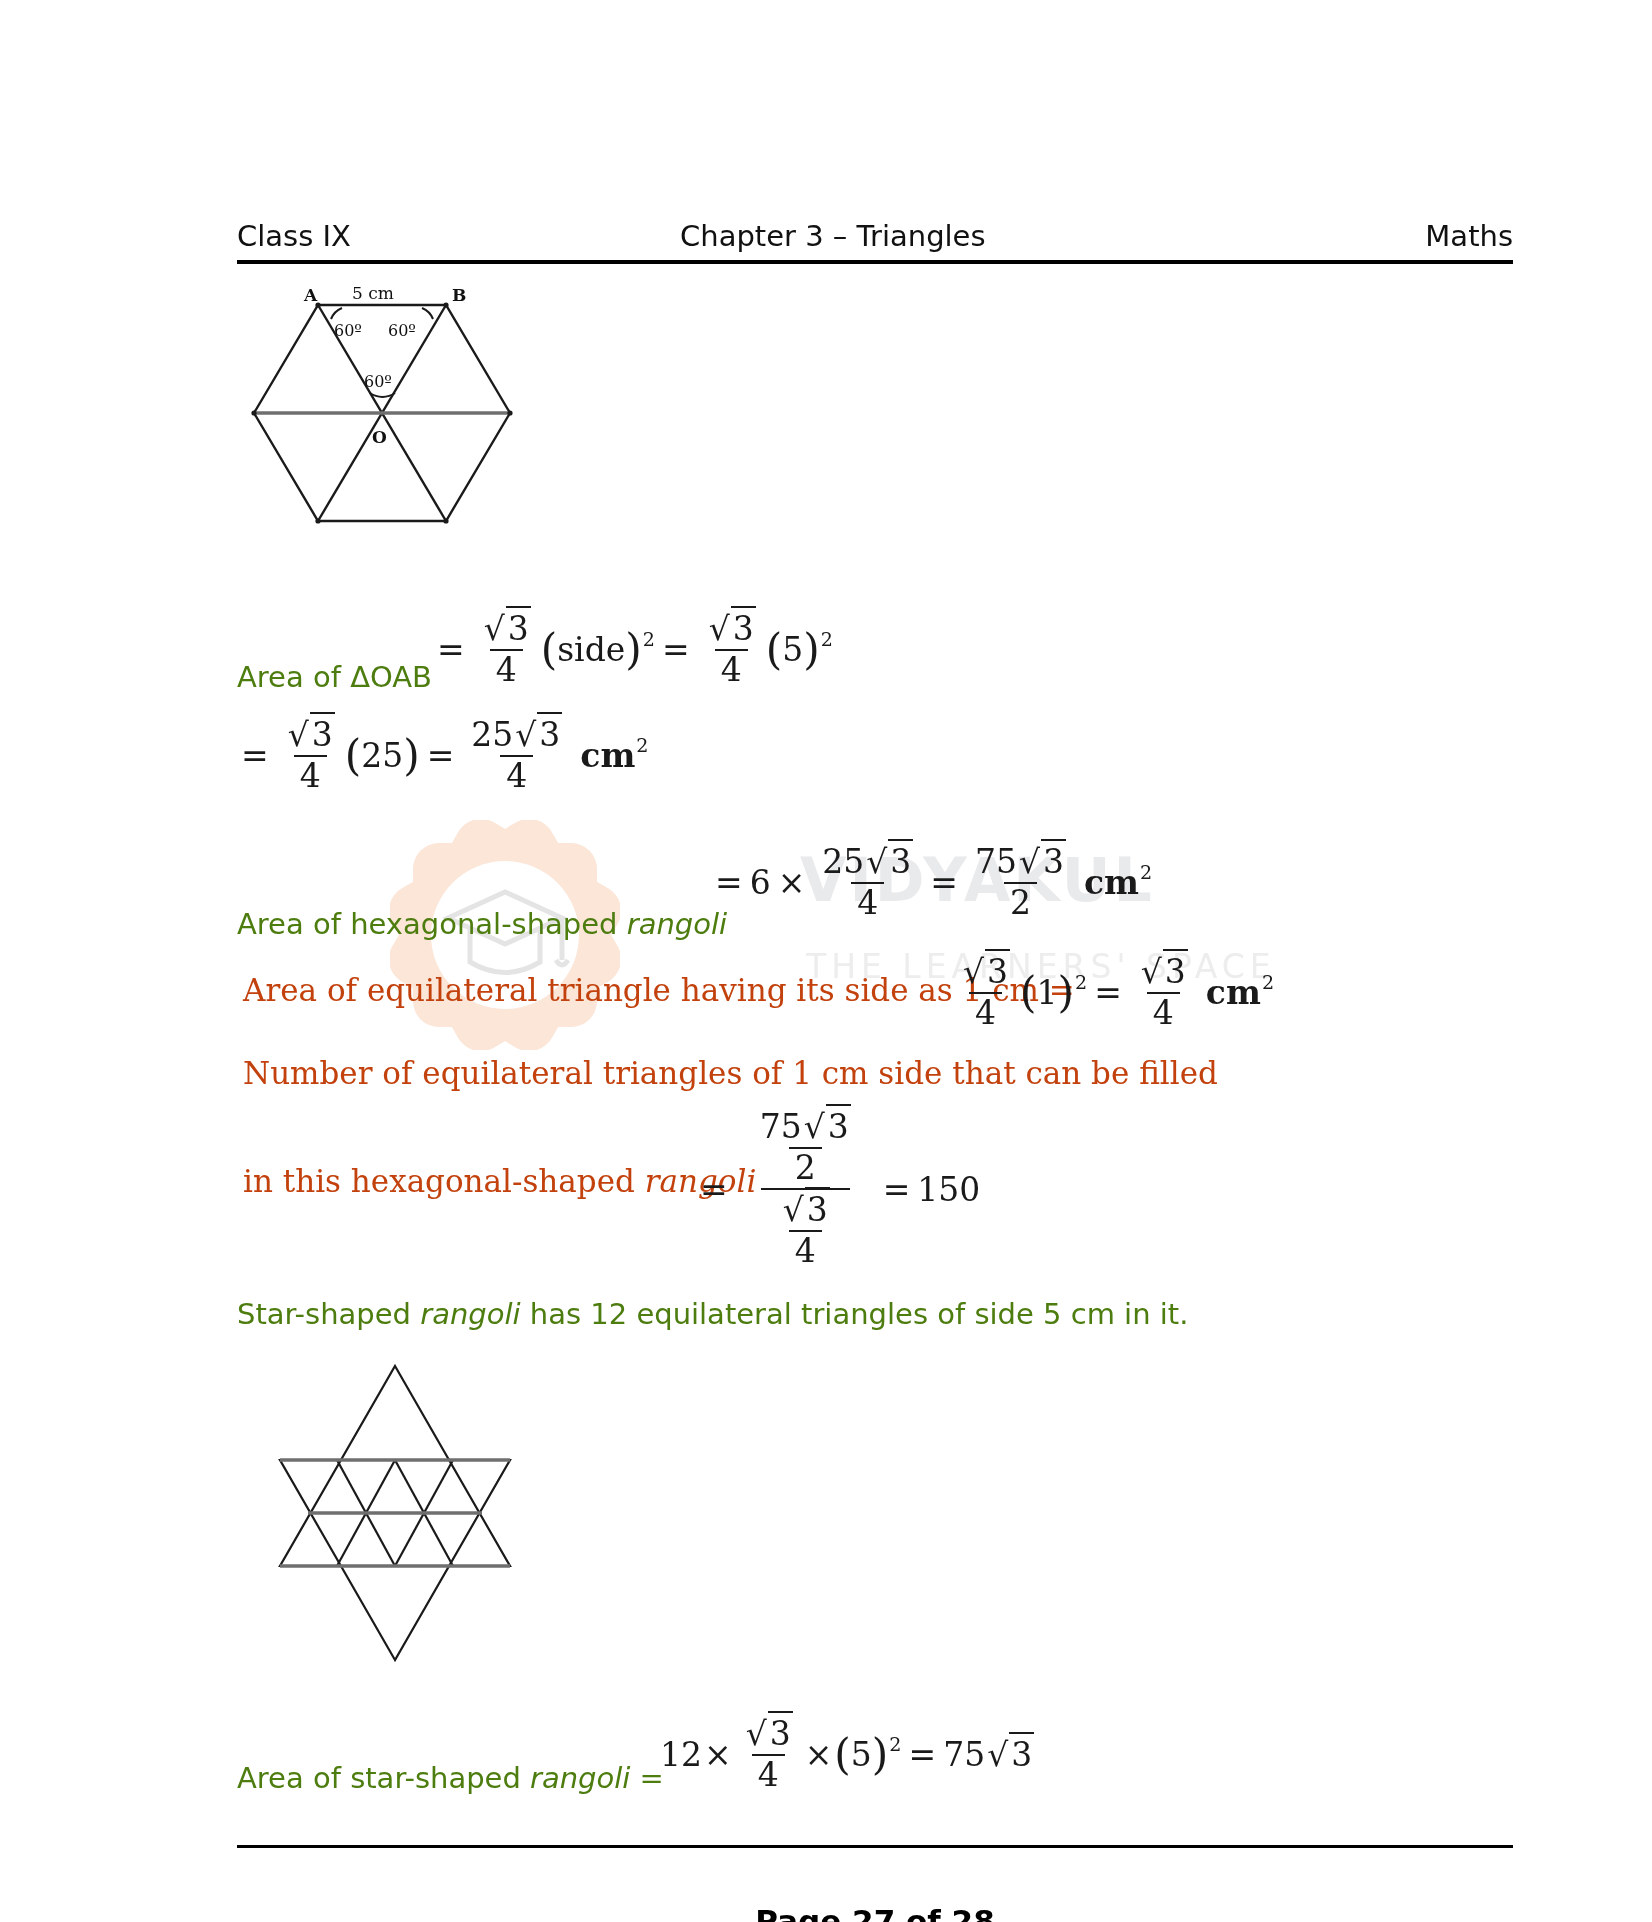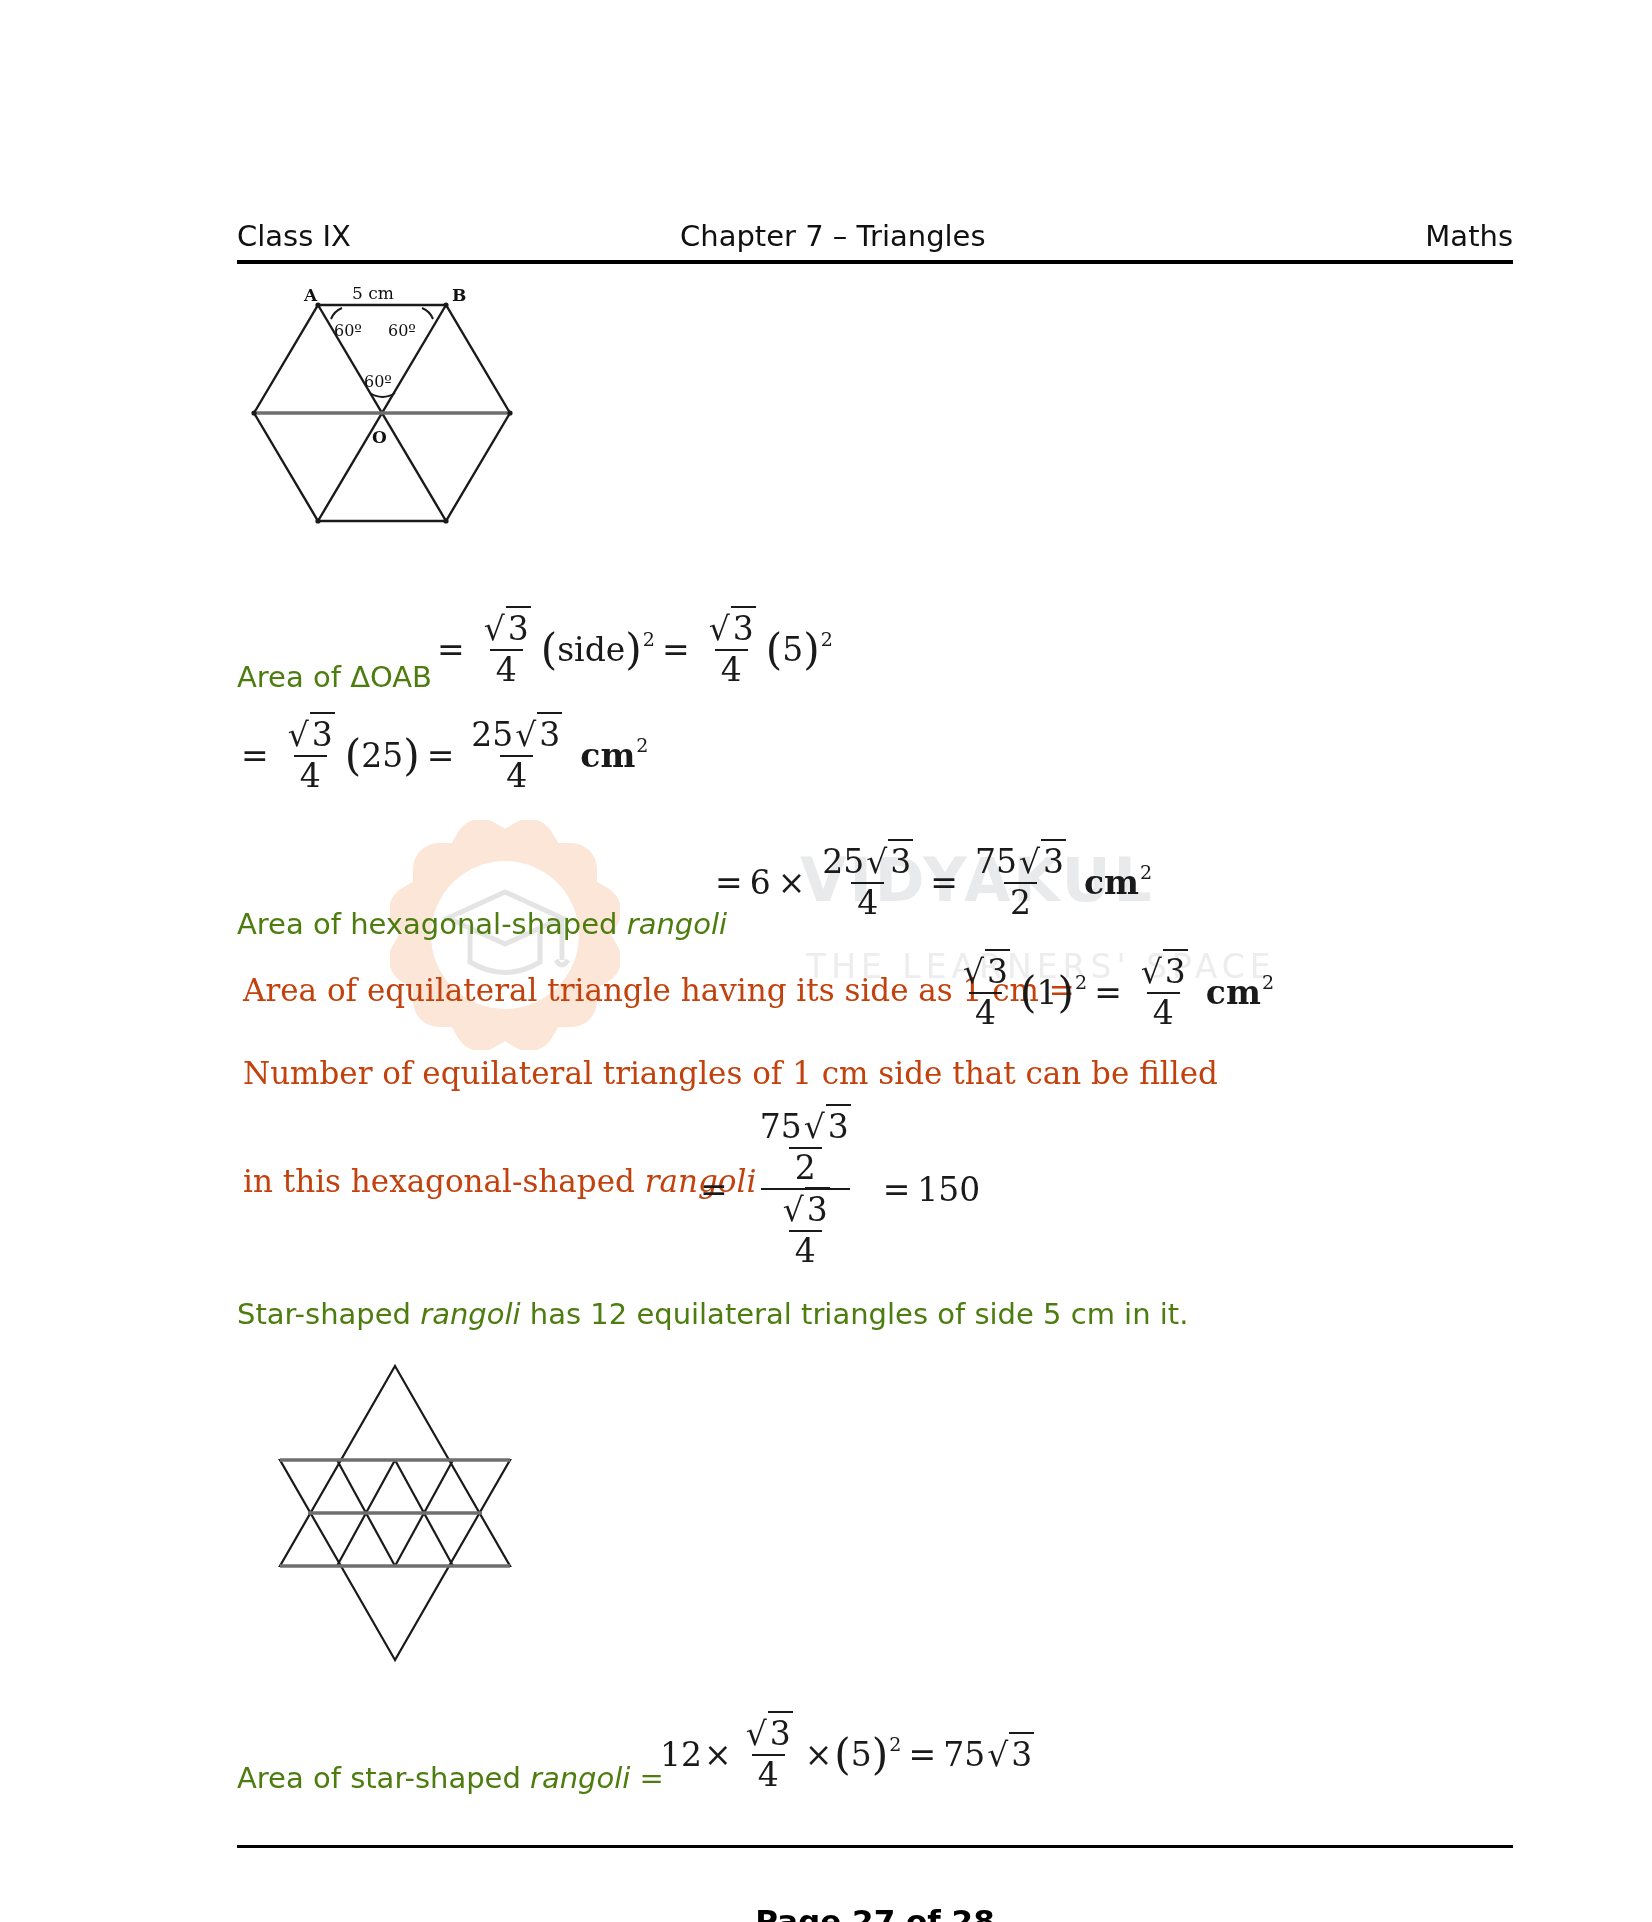--- a/index.html
+++ b/index.html
@@ -218,21 +218,21 @@
         <path d="M172 98 L172 140"></path>
         <path d="M166 140 q6 10 12 0"></path>
       </g>
     </svg>
     <div class="wm-text">VIDYAKUL</div>
     <div class="wm-sub">THE LEARNERS' SPACE</div>
   </div>
 
   <div class="header">
     <div class="header-left">Class IX</div>
-    <div class="header-center">Chapter 7 – Triangles</div>
+    <div class="header-center">Chapter 3 – Triangles</div>
     <div class="header-right">Maths</div>
     <div class="header-rule"></div>
   </div>
 
   <div class="figure" style="left:230px; top:283px; width:320px; height:300px;">
     <svg width="320" height="300" viewBox="0 0 320 300">
 
       <g stroke="#1a1a1a" stroke-width="2.4" fill="none">
 
         <polygon points="88,22 216,22 280,130 216,238 88,238 24,130"></polygon>

